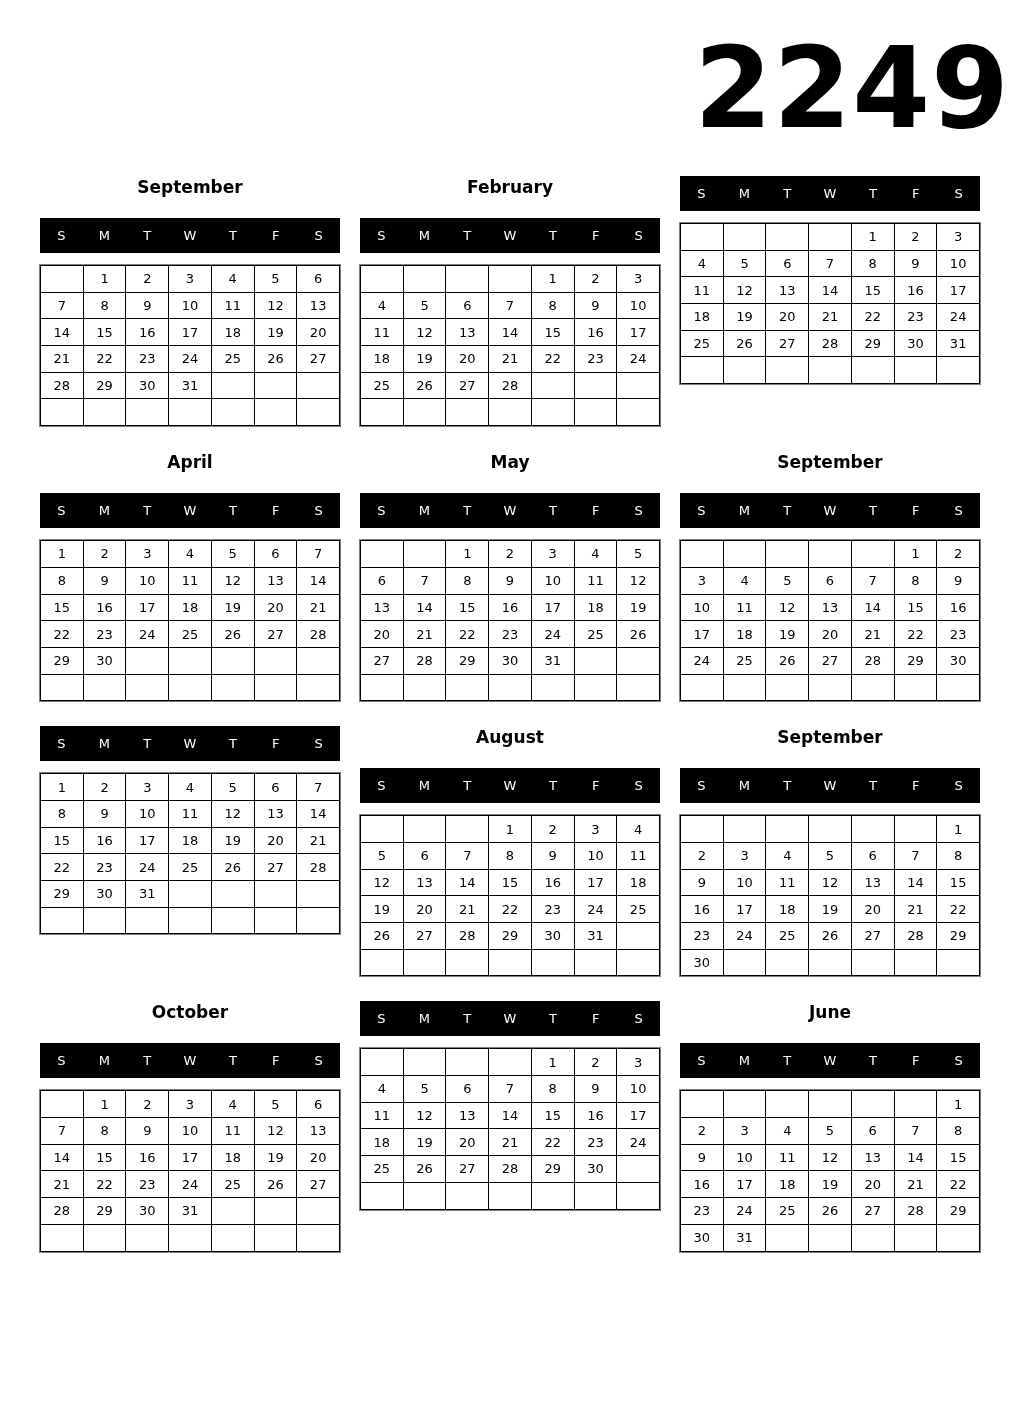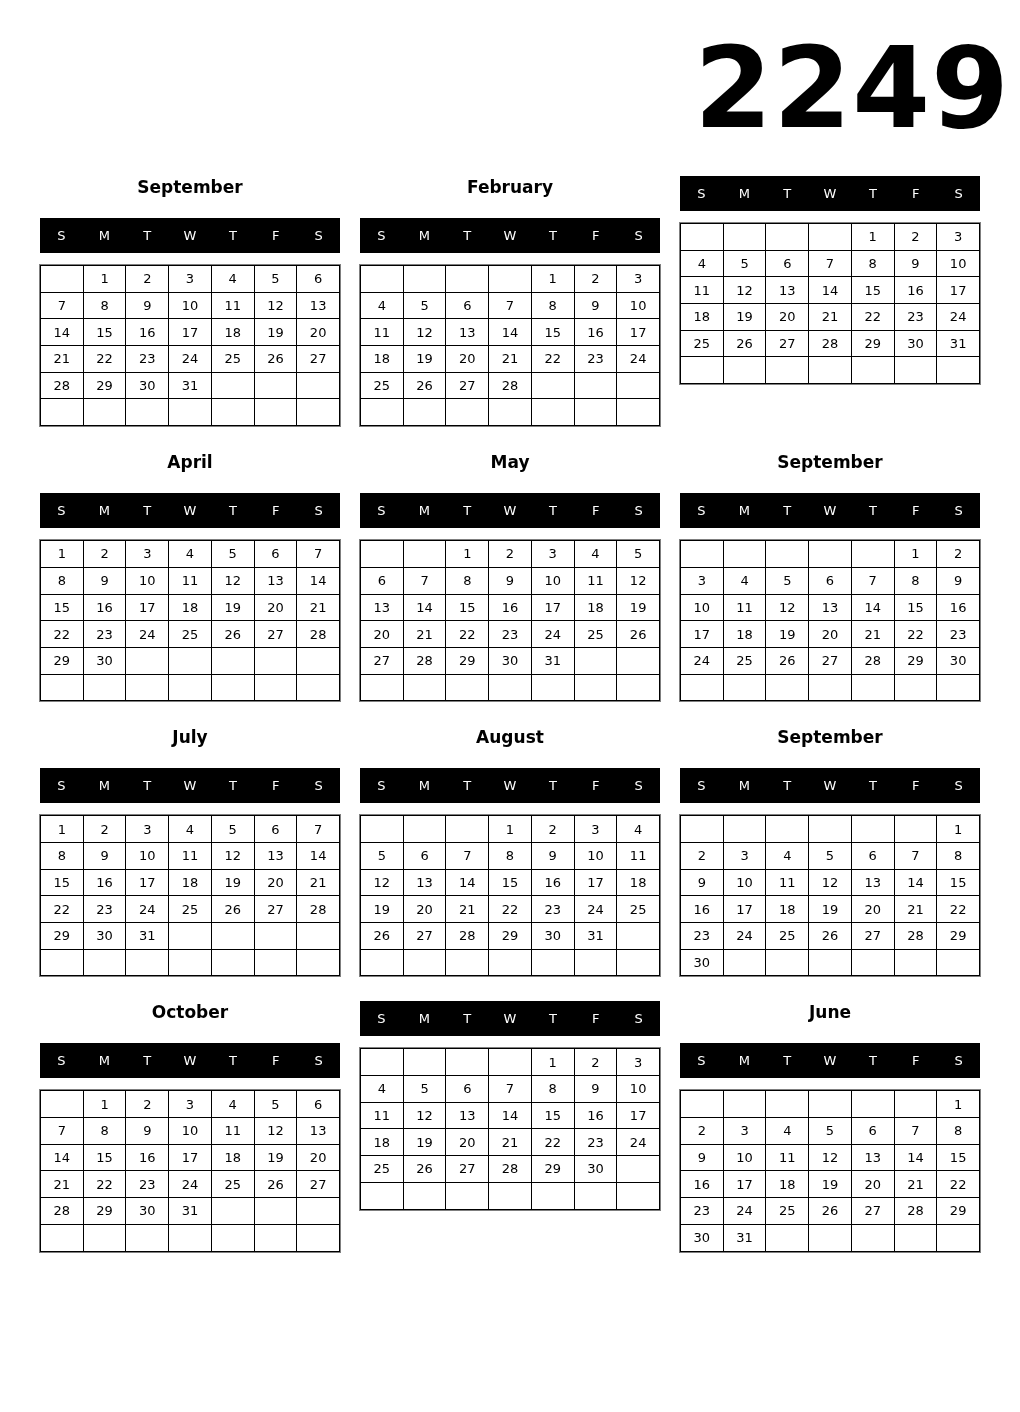--- a/index.html
+++ b/index.html
@@ -409,21 +409,20 @@
           <div class="day-cell"></div>
           <div class="day-cell"></div>
           <div class="day-cell"></div>
           <div class="day-cell"></div>
           <div class="day-cell"></div>
           <div class="day-cell"></div>
           <div class="day-cell"></div>
         </div>
       </div>
       <div class="month">
-        <div class="month-name">July</div>
         <div class="weekday-bar">
           <span class="wd">S</span>
           <span class="wd">M</span>
           <span class="wd">T</span>
           <span class="wd">W</span>
           <span class="wd">T</span>
           <span class="wd">F</span>
           <span class="wd">S</span>
         </div>
         <div class="day-grid">

